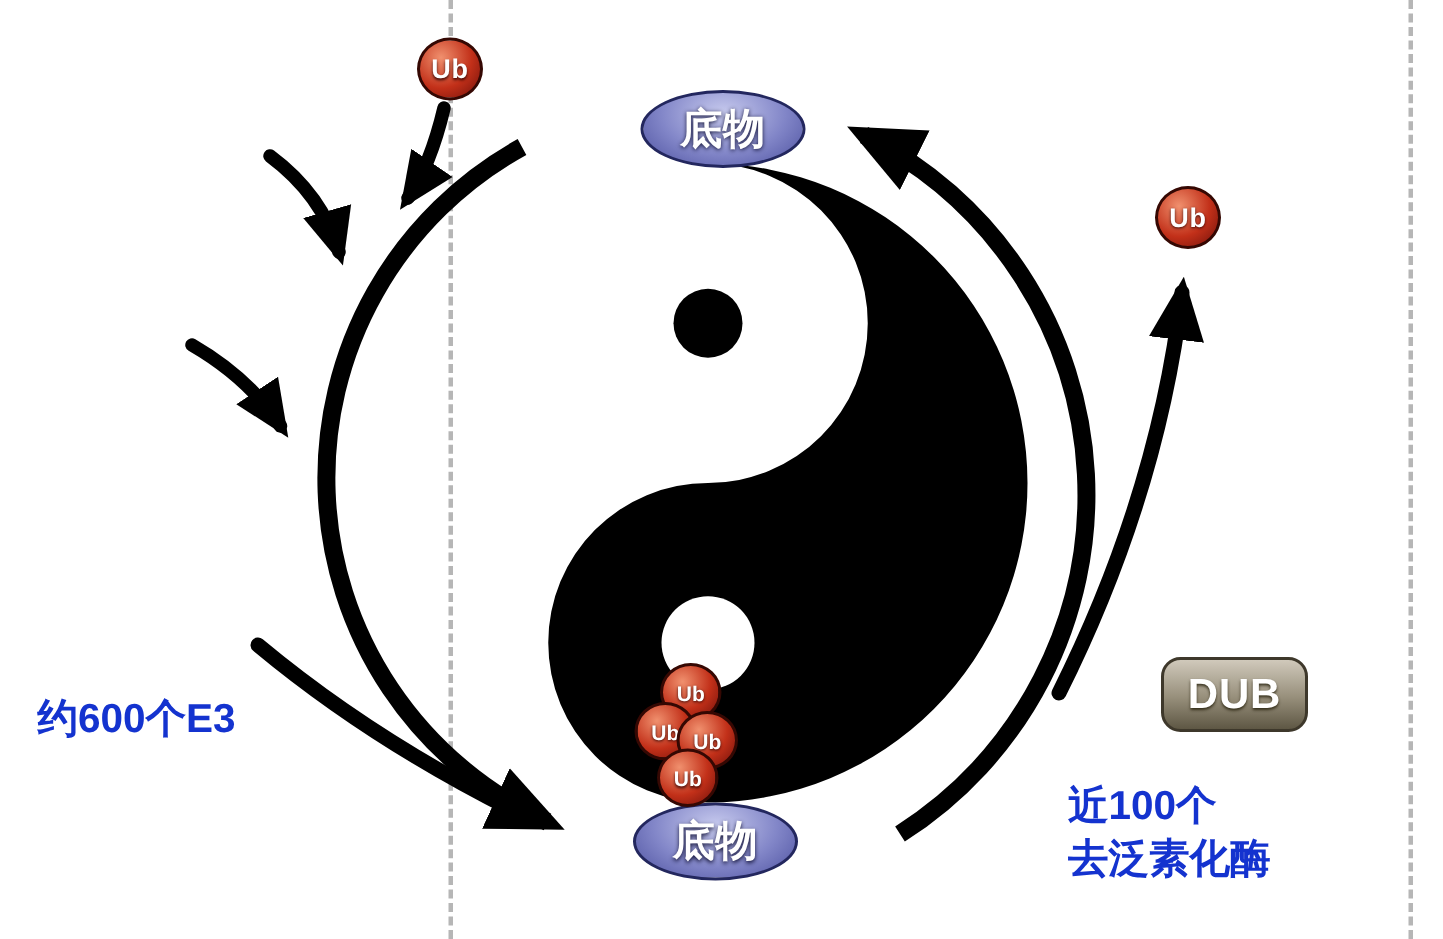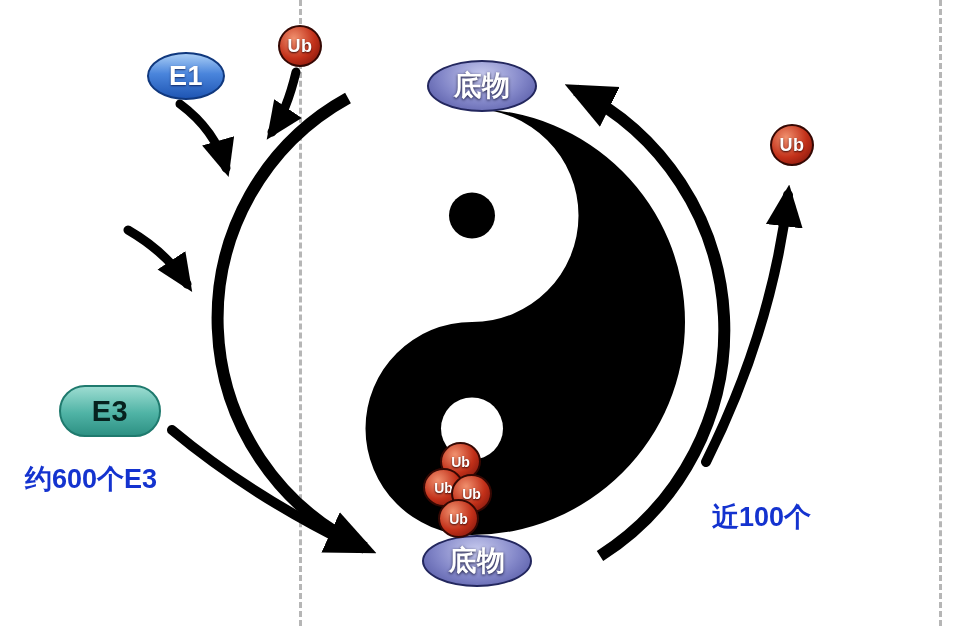--- a/index.html
+++ b/index.html
@@ -53,21 +53,21 @@
     left:774px;top:438px;width:98px;height:50px;font-size:28px;color:#fff;
     border-radius:13px;
     background:linear-gradient(180deg,#d0c9bb 0%,#968e7a 55%,#5e5744 100%);
     border:2px solid #3e382b;text-shadow:0 1px 2px rgba(30,25,5,.8);
   }
   .note{
     position:absolute;text-align:left;color:#1433cf;font-weight:bold;
     font-size:27px;line-height:1.3;
   }
   .note-left{left:25px;top:462px;width:230px;}
-  .note-right{left:712px;top:500px;width:210px;}
+  .note-right{left:712px;top:520px;width:210px;}
 </style>
 </head>
 <body>
 
 <div id="canvas">
 
   <div class="dashline" style="left:299px;"></div>
   <div class="dashline" style="left:939px;"></div>
 
   <svg id="svg-layer" width="962" height="626" viewBox="0 0 962 626">
@@ -86,35 +86,35 @@
     <path d="M 348 98 A 252 252 0 0 0 365 548" fill="none" stroke="#000" stroke-width="12" marker-end="url(#ah)"></path>
     <path d="M 600 556 A 268 268 0 0 0 576 90" fill="none" stroke="#000" stroke-width="12" marker-end="url(#ah)"></path>
 
     <path d="M 296 72 Q 287 110 272 132" fill="none" stroke="#000" stroke-width="9" stroke-linecap="round" marker-end="url(#ah)"></path>
     <path d="M 180 104 Q 215 130 226 168" fill="none" stroke="#000" stroke-width="9" stroke-linecap="round" marker-end="url(#ah)"></path>
     <path d="M 128 230 Q 166 252 187 284" fill="none" stroke="#000" stroke-width="9" stroke-linecap="round" marker-end="url(#ah)"></path>
     <path d="M 172 430 Q 250 495 352 545" fill="none" stroke="#000" stroke-width="10" stroke-linecap="round"></path>
     <path d="M 706 462 Q 772 330 788 195" fill="none" stroke="#000" stroke-width="10" stroke-linecap="round" marker-end="url(#ah)"></path>
   </svg>
 
-  <div class="badge ellipse e1">E1</div>
-  <div class="badge e3">E3</div>
   <div class="badge ellipse substrate substrate-top">底物</div>
   <div class="badge ellipse substrate substrate-bottom">底物</div>
+  <div class="badge dub">DUB</div>
 
   <div class="badge ub ub-free ub-top">Ub</div>
   <div class="badge ub ub-free ub-right">Ub</div>
 
   <div>
     <div class="ub ub-chain-sphere" style="left:440px;top:442px;">Ub</div>
     <div class="ub ub-chain-sphere" style="left:423px;top:468px;">Ub</div>
     <div class="ub ub-chain-sphere" style="left:451px;top:474px;">Ub</div>
     <div class="ub ub-chain-sphere" style="left:438px;top:499px;">Ub</div>
   </div>
 
   <div class="note note-left">
     <div>约600个E3</div>
   </div>
   <div class="note note-right">
     <div>近100个</div>
+    <div>去泛素化酶</div>
   </div>
 
 </div>
 
 </body></html>

